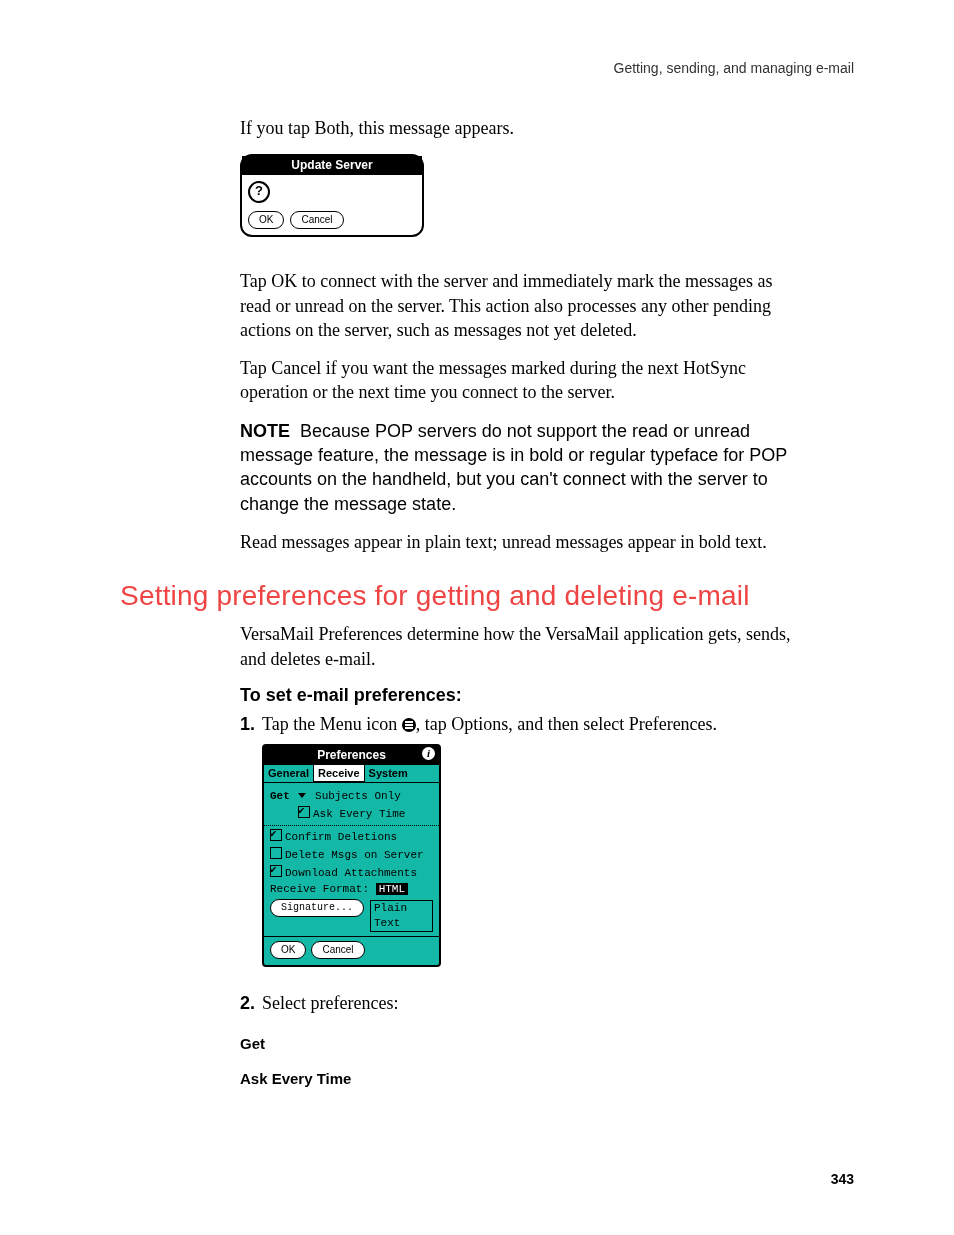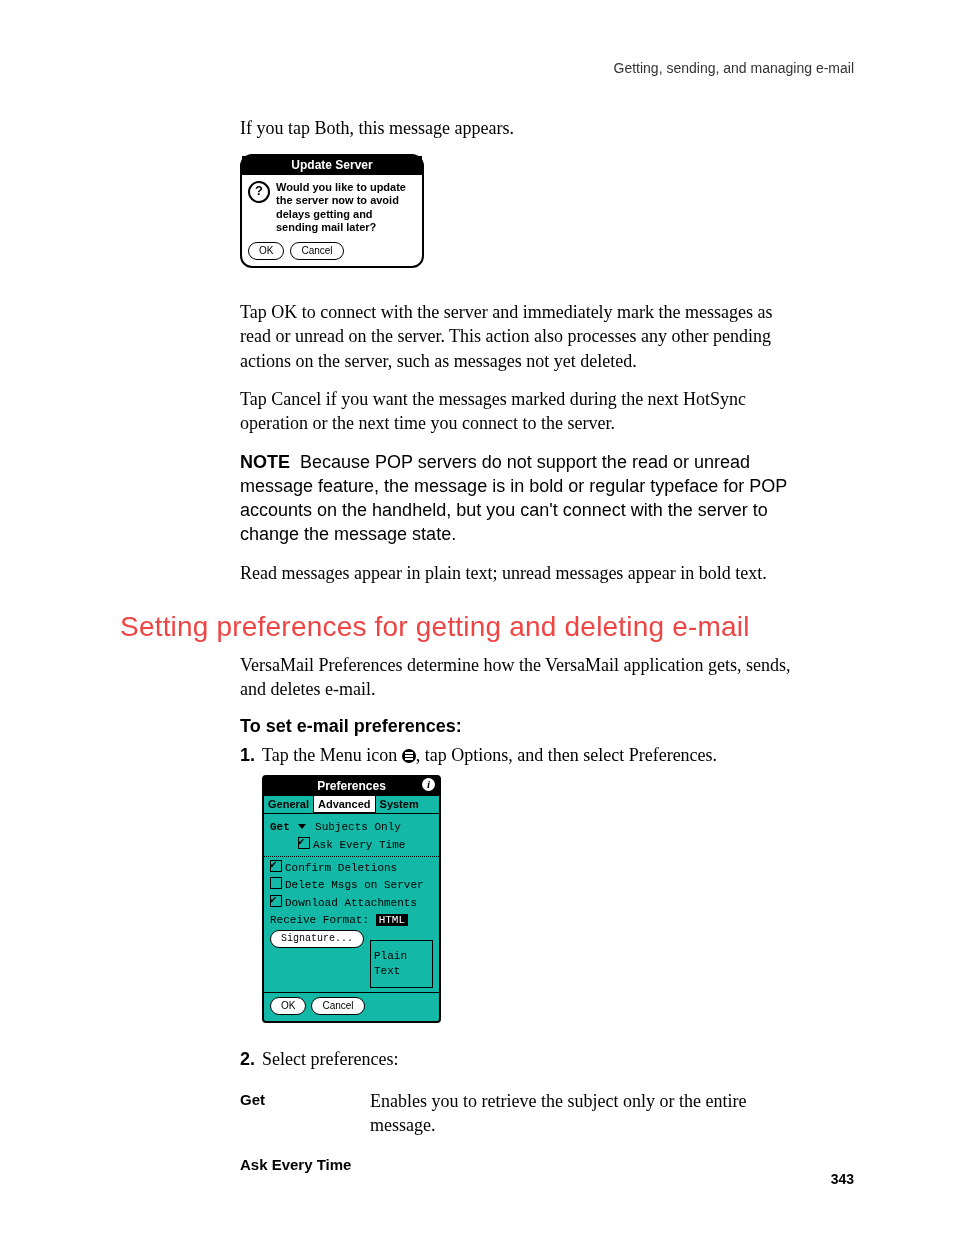--- a/index.html
+++ b/index.html
@@ -206,23 +206,23 @@
     left: -1px; top: -3px;
     font-size: 11px;
   }
   .hl {
     background: #000;
     color: #fff;
     padding: 0 3px;
   }
   .plain-box {
     border: 1px solid #000;
-    padding: 8px 3px;
-    display: inline-block;
-    margin-top: 10px;
+    padding: 0 3px;
+    display: inline-block;
+    margin-top: 1px;
   }
   .divider {
     border-top: 1px dotted #000;
     margin: 3px -6px;
   }
   .prefs-bottom {
     padding: 4px 6px 6px 6px;
     border-top: 1px solid #000;
     display: flex;
     gap: 5px;
@@ -265,21 +265,20 @@
   <div class="body-col">
 
     <p>If you tap Both, this message appears.</p>
 
     <div class="palm-dialog">
       <div class="palm-titlebar">
         <span>Update Server</span>
       </div>
       <div class="palm-body">
         <div class="q-icon">?</div>
-        <div>Would you like to update the server now to avoid delays getting and sending mail later?</div>
       </div>
       <div class="palm-buttons">
         <div class="palm-btn">OK</div>
         <div class="palm-btn">Cancel</div>
       </div>
     </div>
 
     <p style="margin-top:32px;">Tap OK to connect with the server and immediately mark the messages as read or unread on the server. This action also processes any other pending actions on the server, such as messages not yet deleted.</p>
 
     <p>Tap Cancel if you want the messages marked during the next HotSync operation or the next time you connect to the server.</p>
@@ -302,21 +301,21 @@
       <span class="step-num">1.</span><span>Tap the Menu icon </span><span class="menu-icon"></span><span>, tap Options, and then select Preferences.</span>
     </div>
 
     <div class="prefs-dialog" style="margin-left:22px;">
       <div class="palm-titlebar">
         <span>Preferences</span>
         <span class="info">i</span>
       </div>
       <div class="prefs-tabs">
         <div class="prefs-tab">General</div>
-        <div class="prefs-tab sel">Advanced</div>
+        <div class="prefs-tab sel">Receive</div>
         <div class="prefs-tab">System</div>
       </div>
       <div class="prefs-content">
         <div class="prefs-row">
           <span class="prefs-label-bold">Get</span>
           <span class="tri"></span>
           <span>Subjects Only</span>
         </div>
         <div class="prefs-row" style="padding-left:28px;">
           <span class="chk"></span><span>Ask Every Time</span>
@@ -346,21 +345,20 @@
       </div>
     </div>
 
     <div class="step" style="margin-top:24px;">
       <span class="step-num">2.</span><span>Select preferences:</span>
     </div>
 
     <div style="margin-top:18px;">
       <div class="def-row">
         <div class="def-term">Get</div>
-        <div class="def-desc">Enables you to retrieve the subject only or the entire message.</div>
       </div>
       <div class="def-row">
         <div class="def-term">Ask Every Time</div>
       </div>
     </div>
 
   </div>
 
   <div class="page-num">343</div>
 

